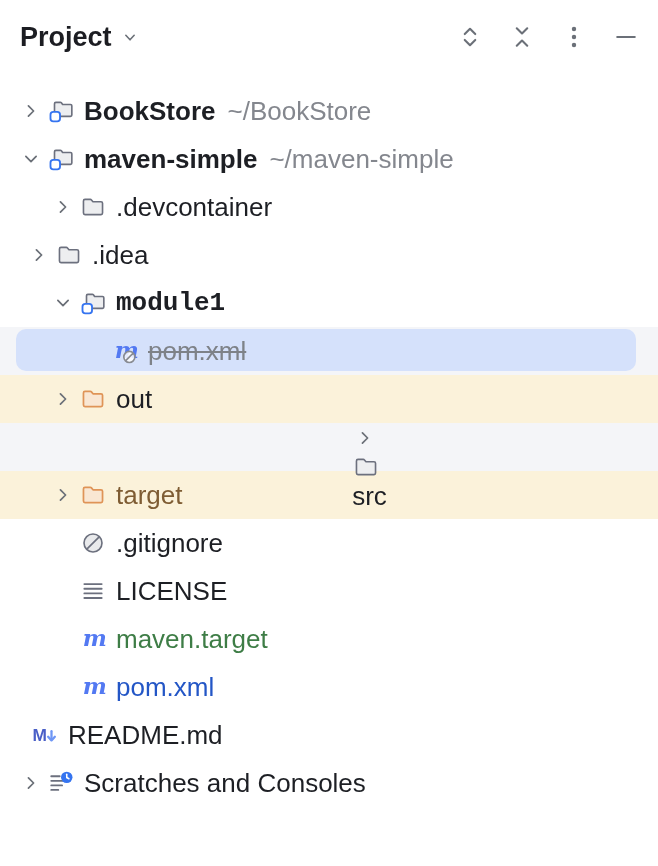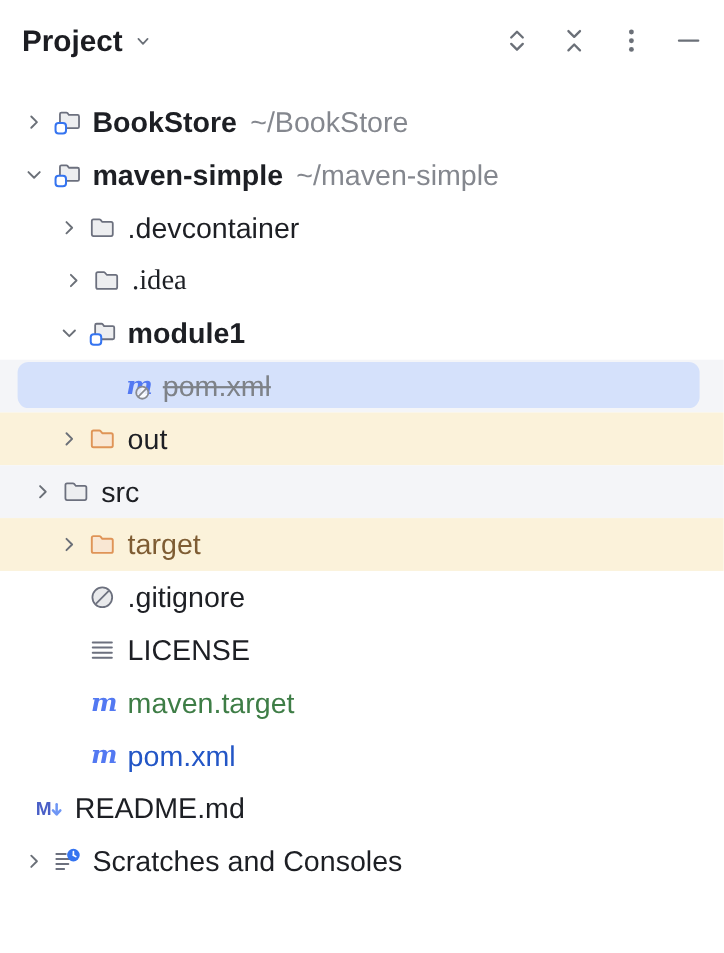--- a/index.html
+++ b/index.html
@@ -197,35 +197,35 @@
           </svg>
     </span>
     <span class="icon">
       <svg width="26" height="26" viewBox="0 0 24 24">
             <use href="#sym-folder"></use>
           </svg>
     </span>
     <span class="label">.devcontainer</span>
 
   </div>
-      <div class="row" style="padding-left: 52px; font-family: Liberation Serif, serif;">
+      <div class="row" style="padding-left: 24px;">
     <span class="chevron">
       <svg width="22" height="22" viewBox="0 0 24 24">
             <use href="#sym-tree-chevron"></use>
           </svg>
     </span>
     <span class="icon">
       <svg width="26" height="26" viewBox="0 0 24 24">
             <use href="#sym-folder"></use>
           </svg>
     </span>
     <span class="label">.idea</span>
 
   </div>
-      <div class="row" style="padding-left: 48px;">
+      <div class="row" style="padding-left: 48px; font-family: Liberation Mono, monospace;">
     <span class="chevron expanded">
       <svg width="22" height="22" viewBox="0 0 24 24">
             <use href="#sym-tree-chevron"></use>
           </svg>
     </span>
     <span class="icon">
       <svg width="26" height="26" viewBox="0 0 24 24">
             <use href="#sym-project-folder"></use>
           </svg>
     </span>
@@ -253,21 +253,21 @@
           </svg>
     </span>
     <span class="icon">
       <svg width="26" height="26" viewBox="0 0 24 24">
             <use href="#sym-folder-excluded"></use>
           </svg>
     </span>
     <span class="label">out</span>
 
   </div>
-      <div class="row bg-stripe" style="padding-left: 24px;">
+      <div class="row bg-stripe" style="padding-left: 72px; flex-direction: column;">
     <span class="chevron">
       <svg width="22" height="22" viewBox="0 0 24 24">
             <use href="#sym-tree-chevron"></use>
           </svg>
     </span>
     <span class="icon">
       <svg width="26" height="26" viewBox="0 0 24 24">
             <use href="#sym-folder"></use>
           </svg>
     </span>

